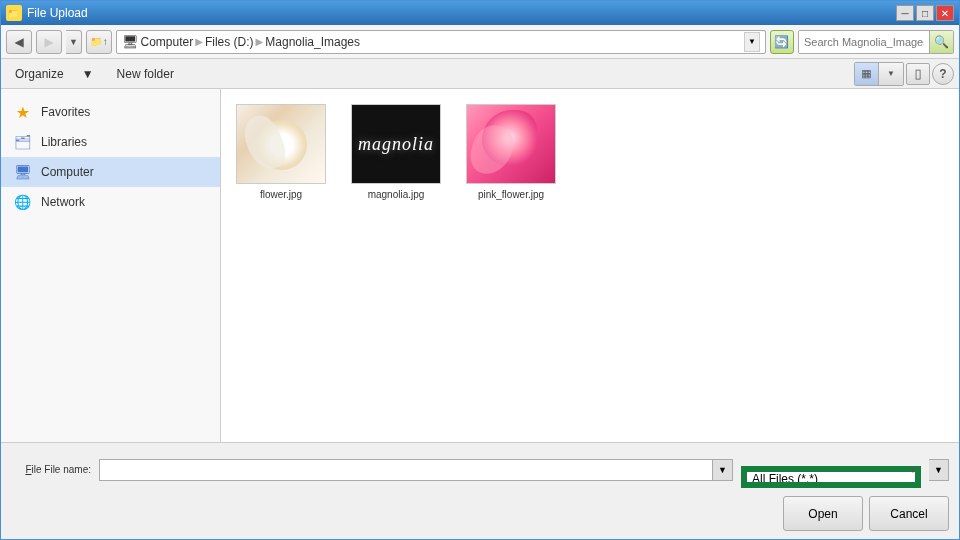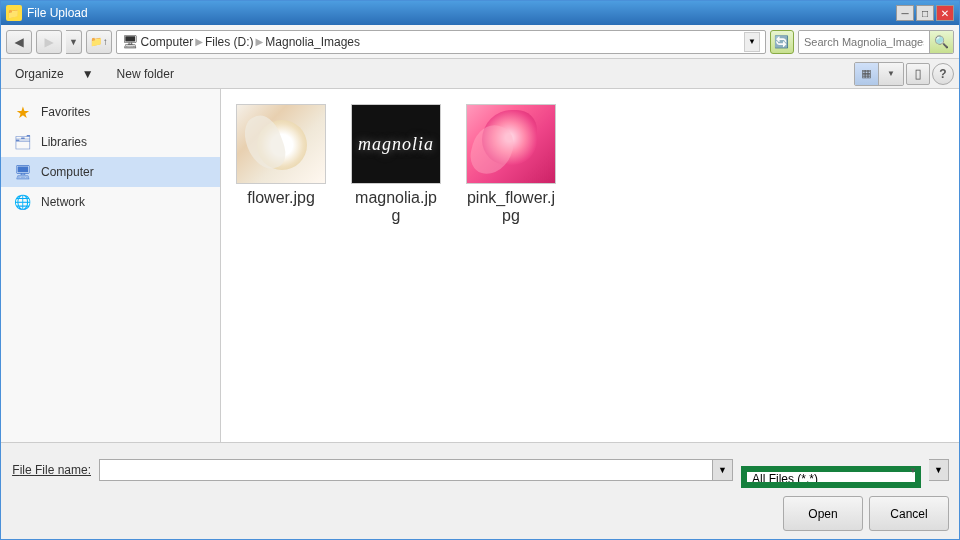--- a/index.html
+++ b/index.html
@@ -360,21 +360,21 @@
       height: 80px;
       border: 1px solid #ccc;
       overflow: hidden;
       display: flex;
       align-items: center;
       justify-content: center;
       background: #eee;
     }
 
     .file-name {
-      font-size: 16px;
+      font-size: 10px;
       color: #333;
       text-align: center;
       word-break: break-all;
     }
 
     
     .bottom-bar {
       border-top: 1px solid #ccc;
       background: #f0f0f0;
       padding: 8px 10px;
@@ -386,23 +386,22 @@
 
     .filename-row {
       display: flex;
       align-items: center;
       gap: 8px;
     }
 
     .filename-label {
       width: 80px;
       text-align: right;
-      font-size: 12px;
+      font-size: 10px;
       color: #333;
-      text-decoration: underline;
     }
 
     .filename-label u { text-decoration: underline; }
 
     .filename-input {
       flex: 1;
       height: 22px;
       border: 1px solid #aaa;
       background: white;
       padding: 0 5px;

